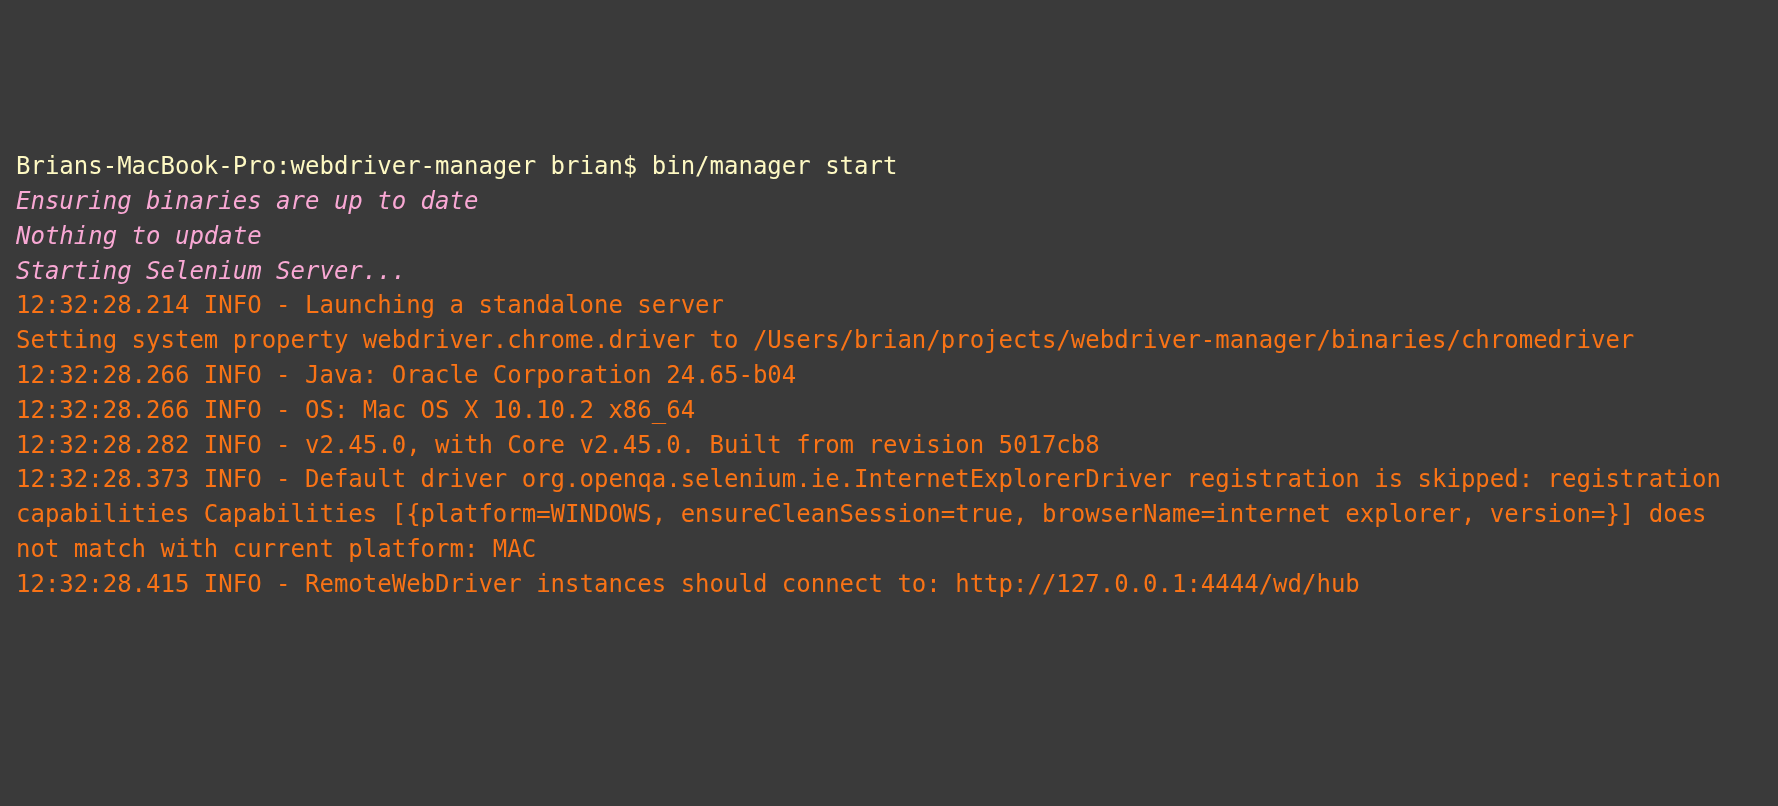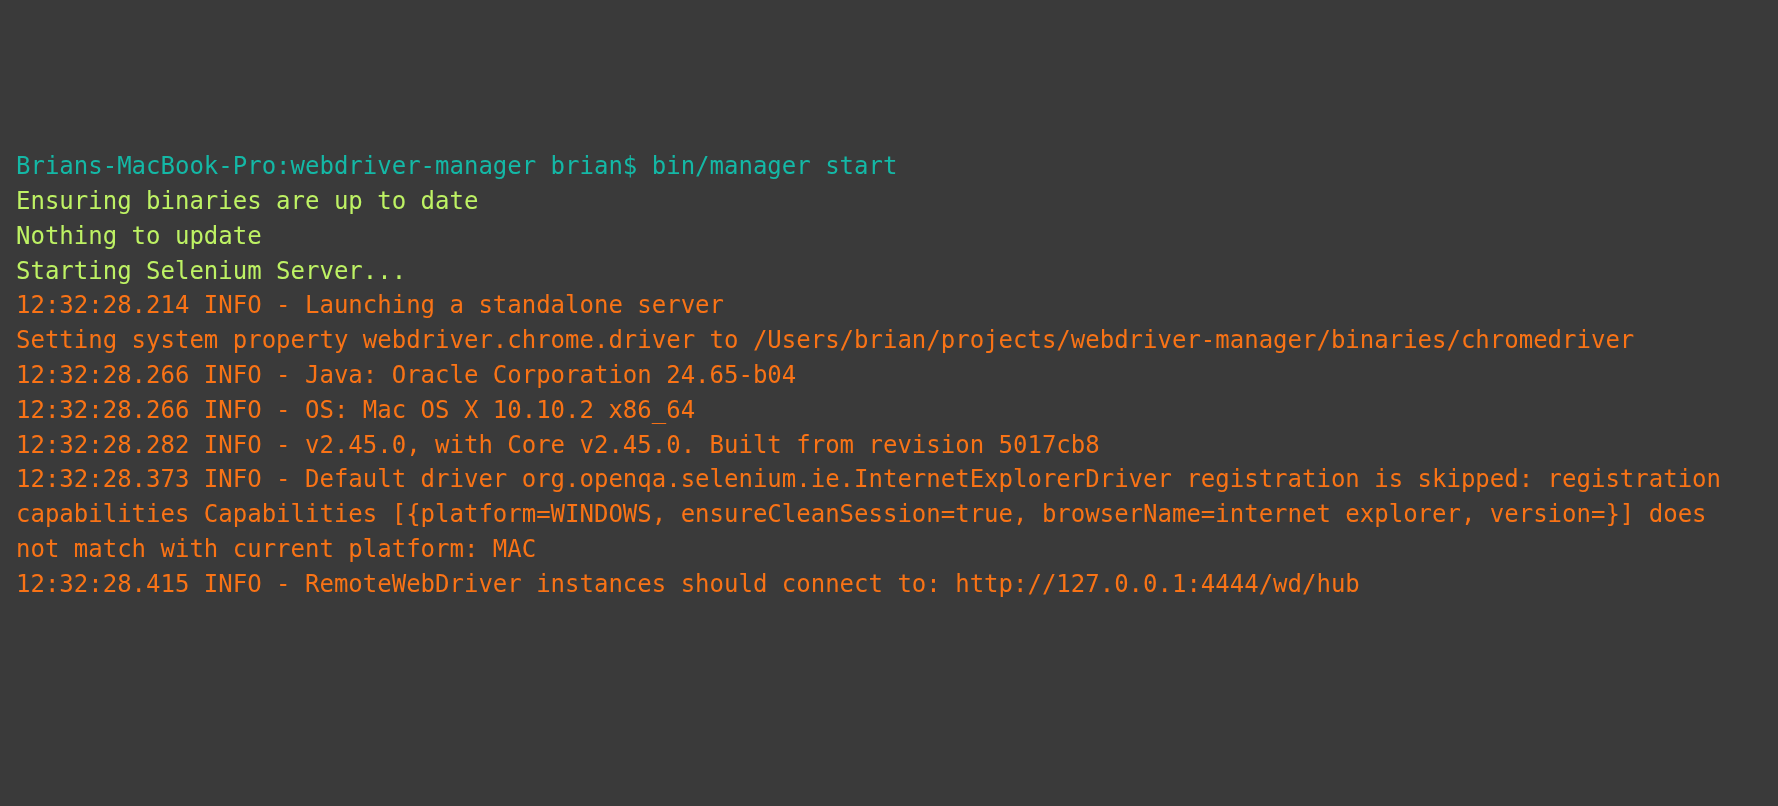--- a/index.html
+++ b/index.html
@@ -20,24 +20,25 @@
       height: 806px;
       overflow: hidden;
     }
     .terminal {
       width: 100%;
     }
     .line {
       display: block;
     }
     .prompt {
-      color: #14b8a6;
+      color: #fef9c3;
     }
     .green {
-      color: #bef264;
+      color: #f9a8d4;
+      font-style: italic;
     }
     .white {
       color: #f97316;
     }
   </style>
 </head>
 <body>
 
 
 

